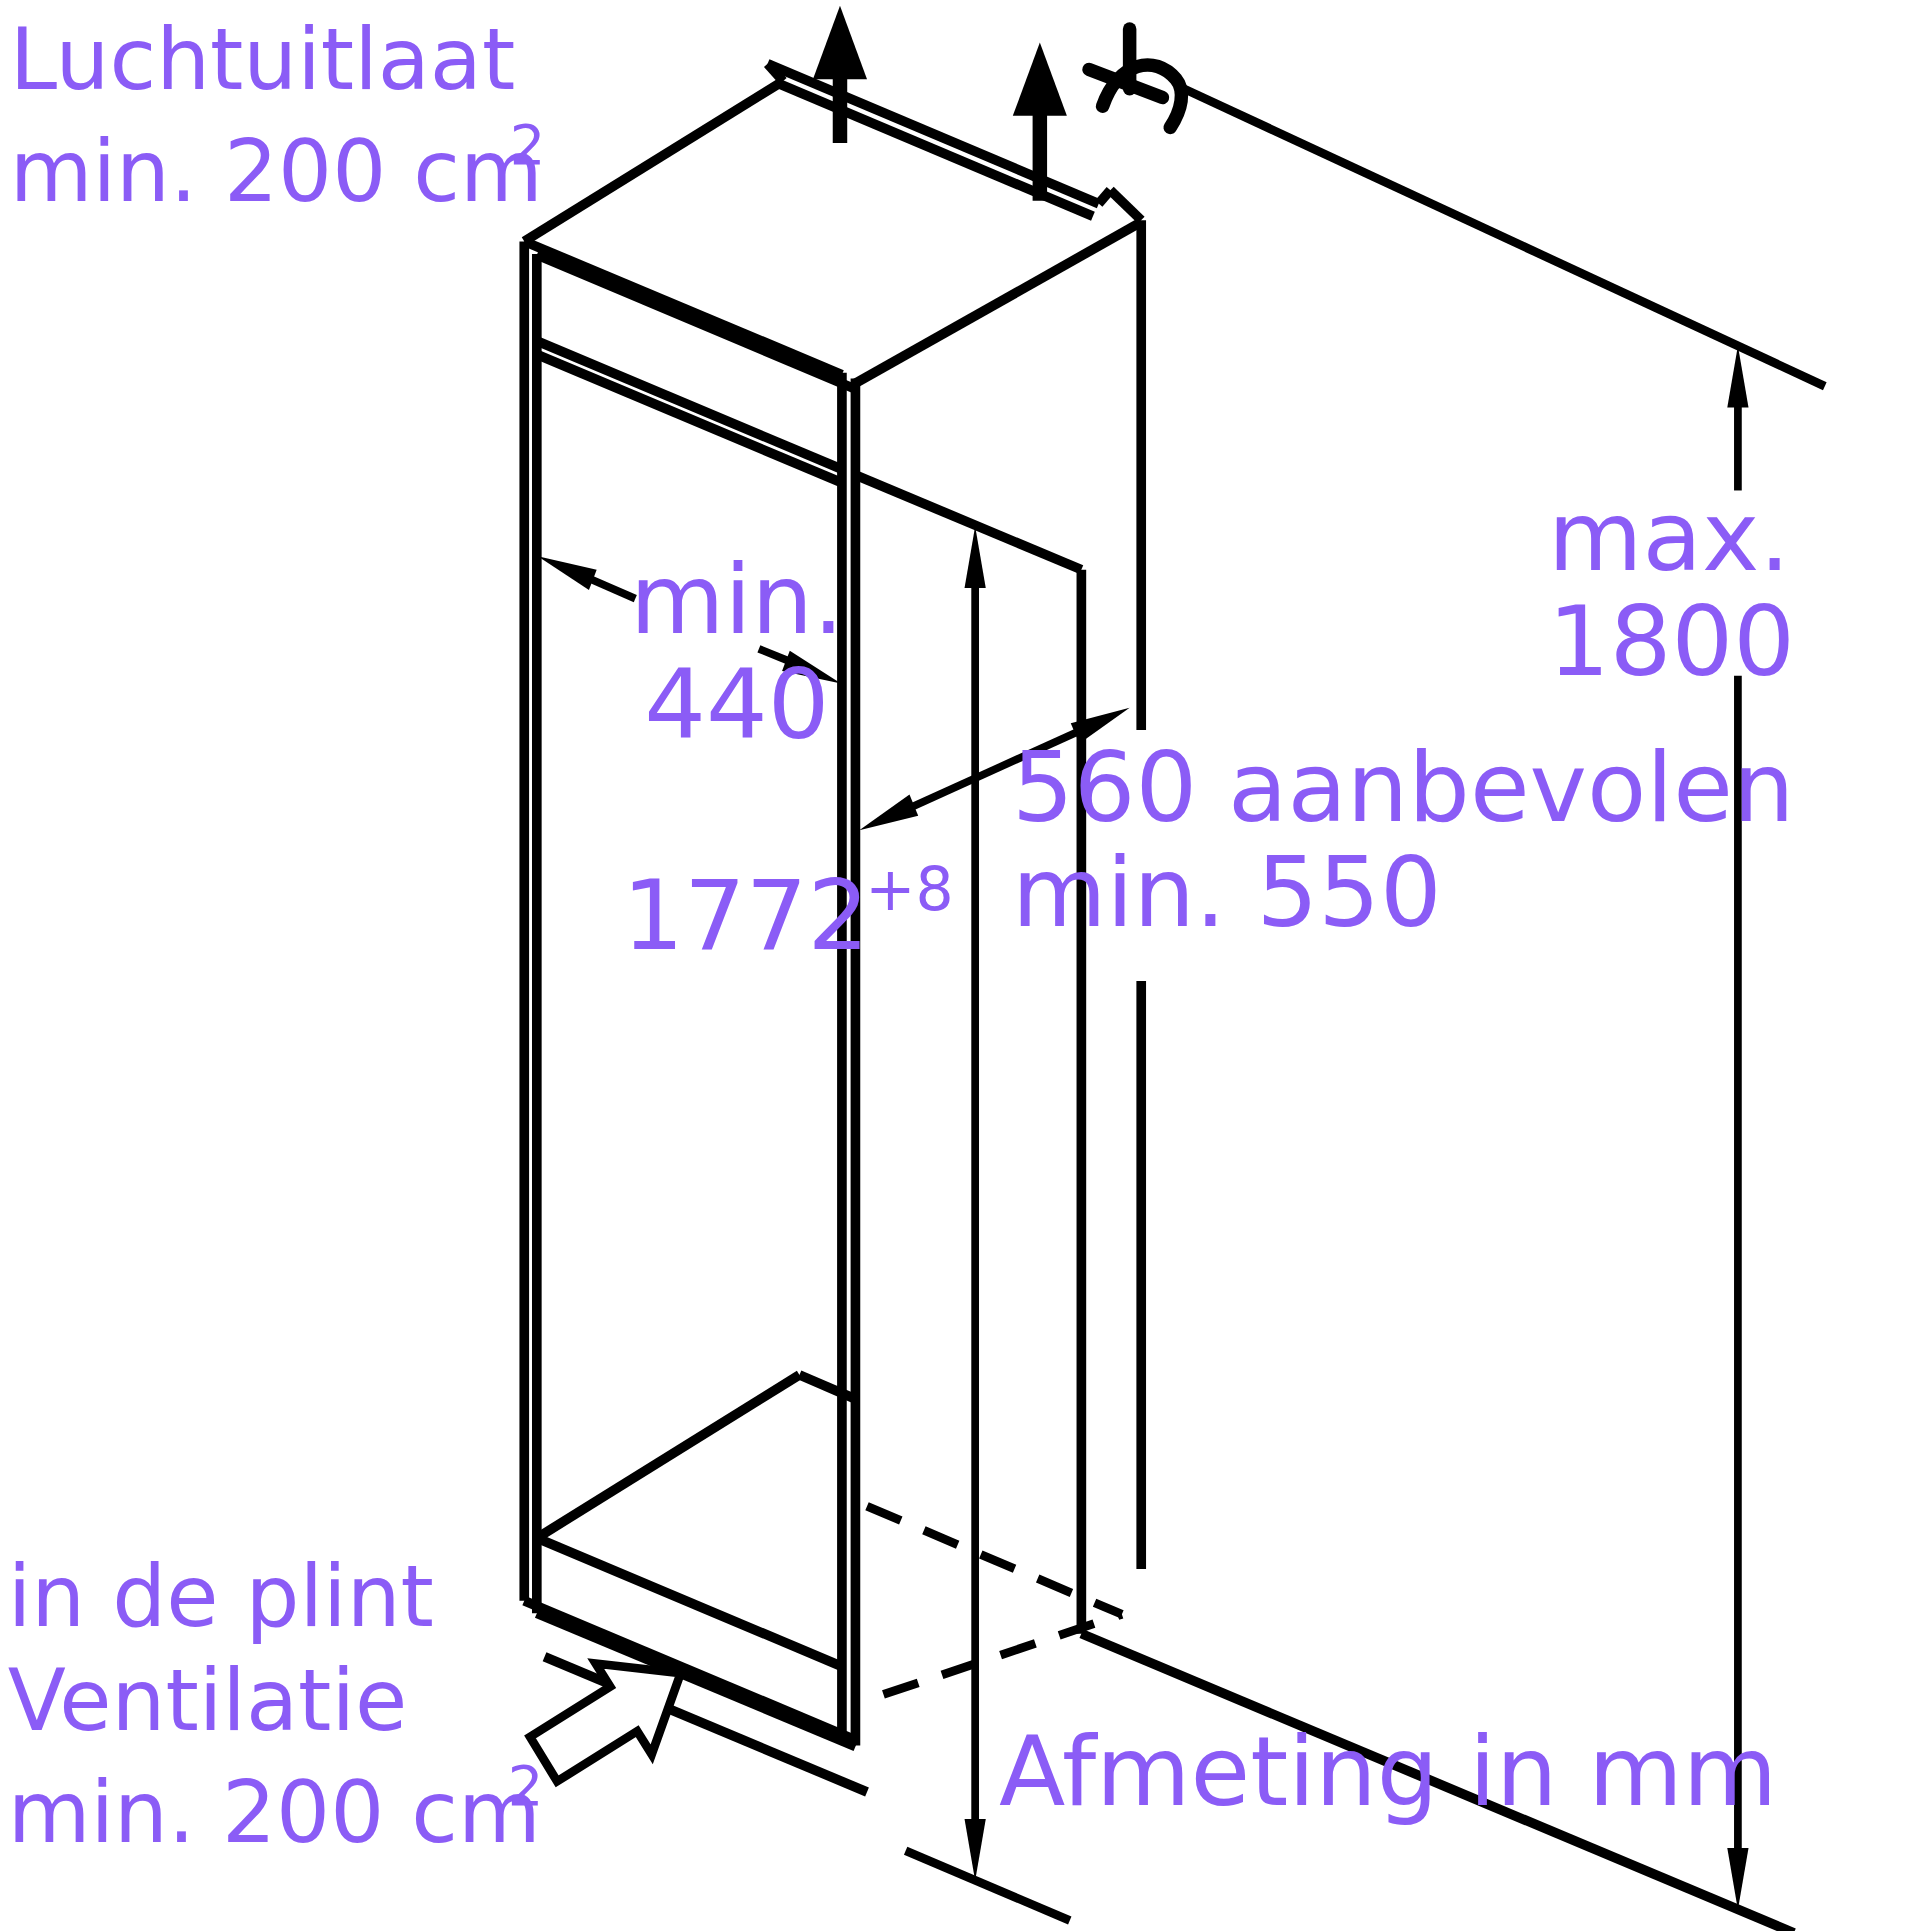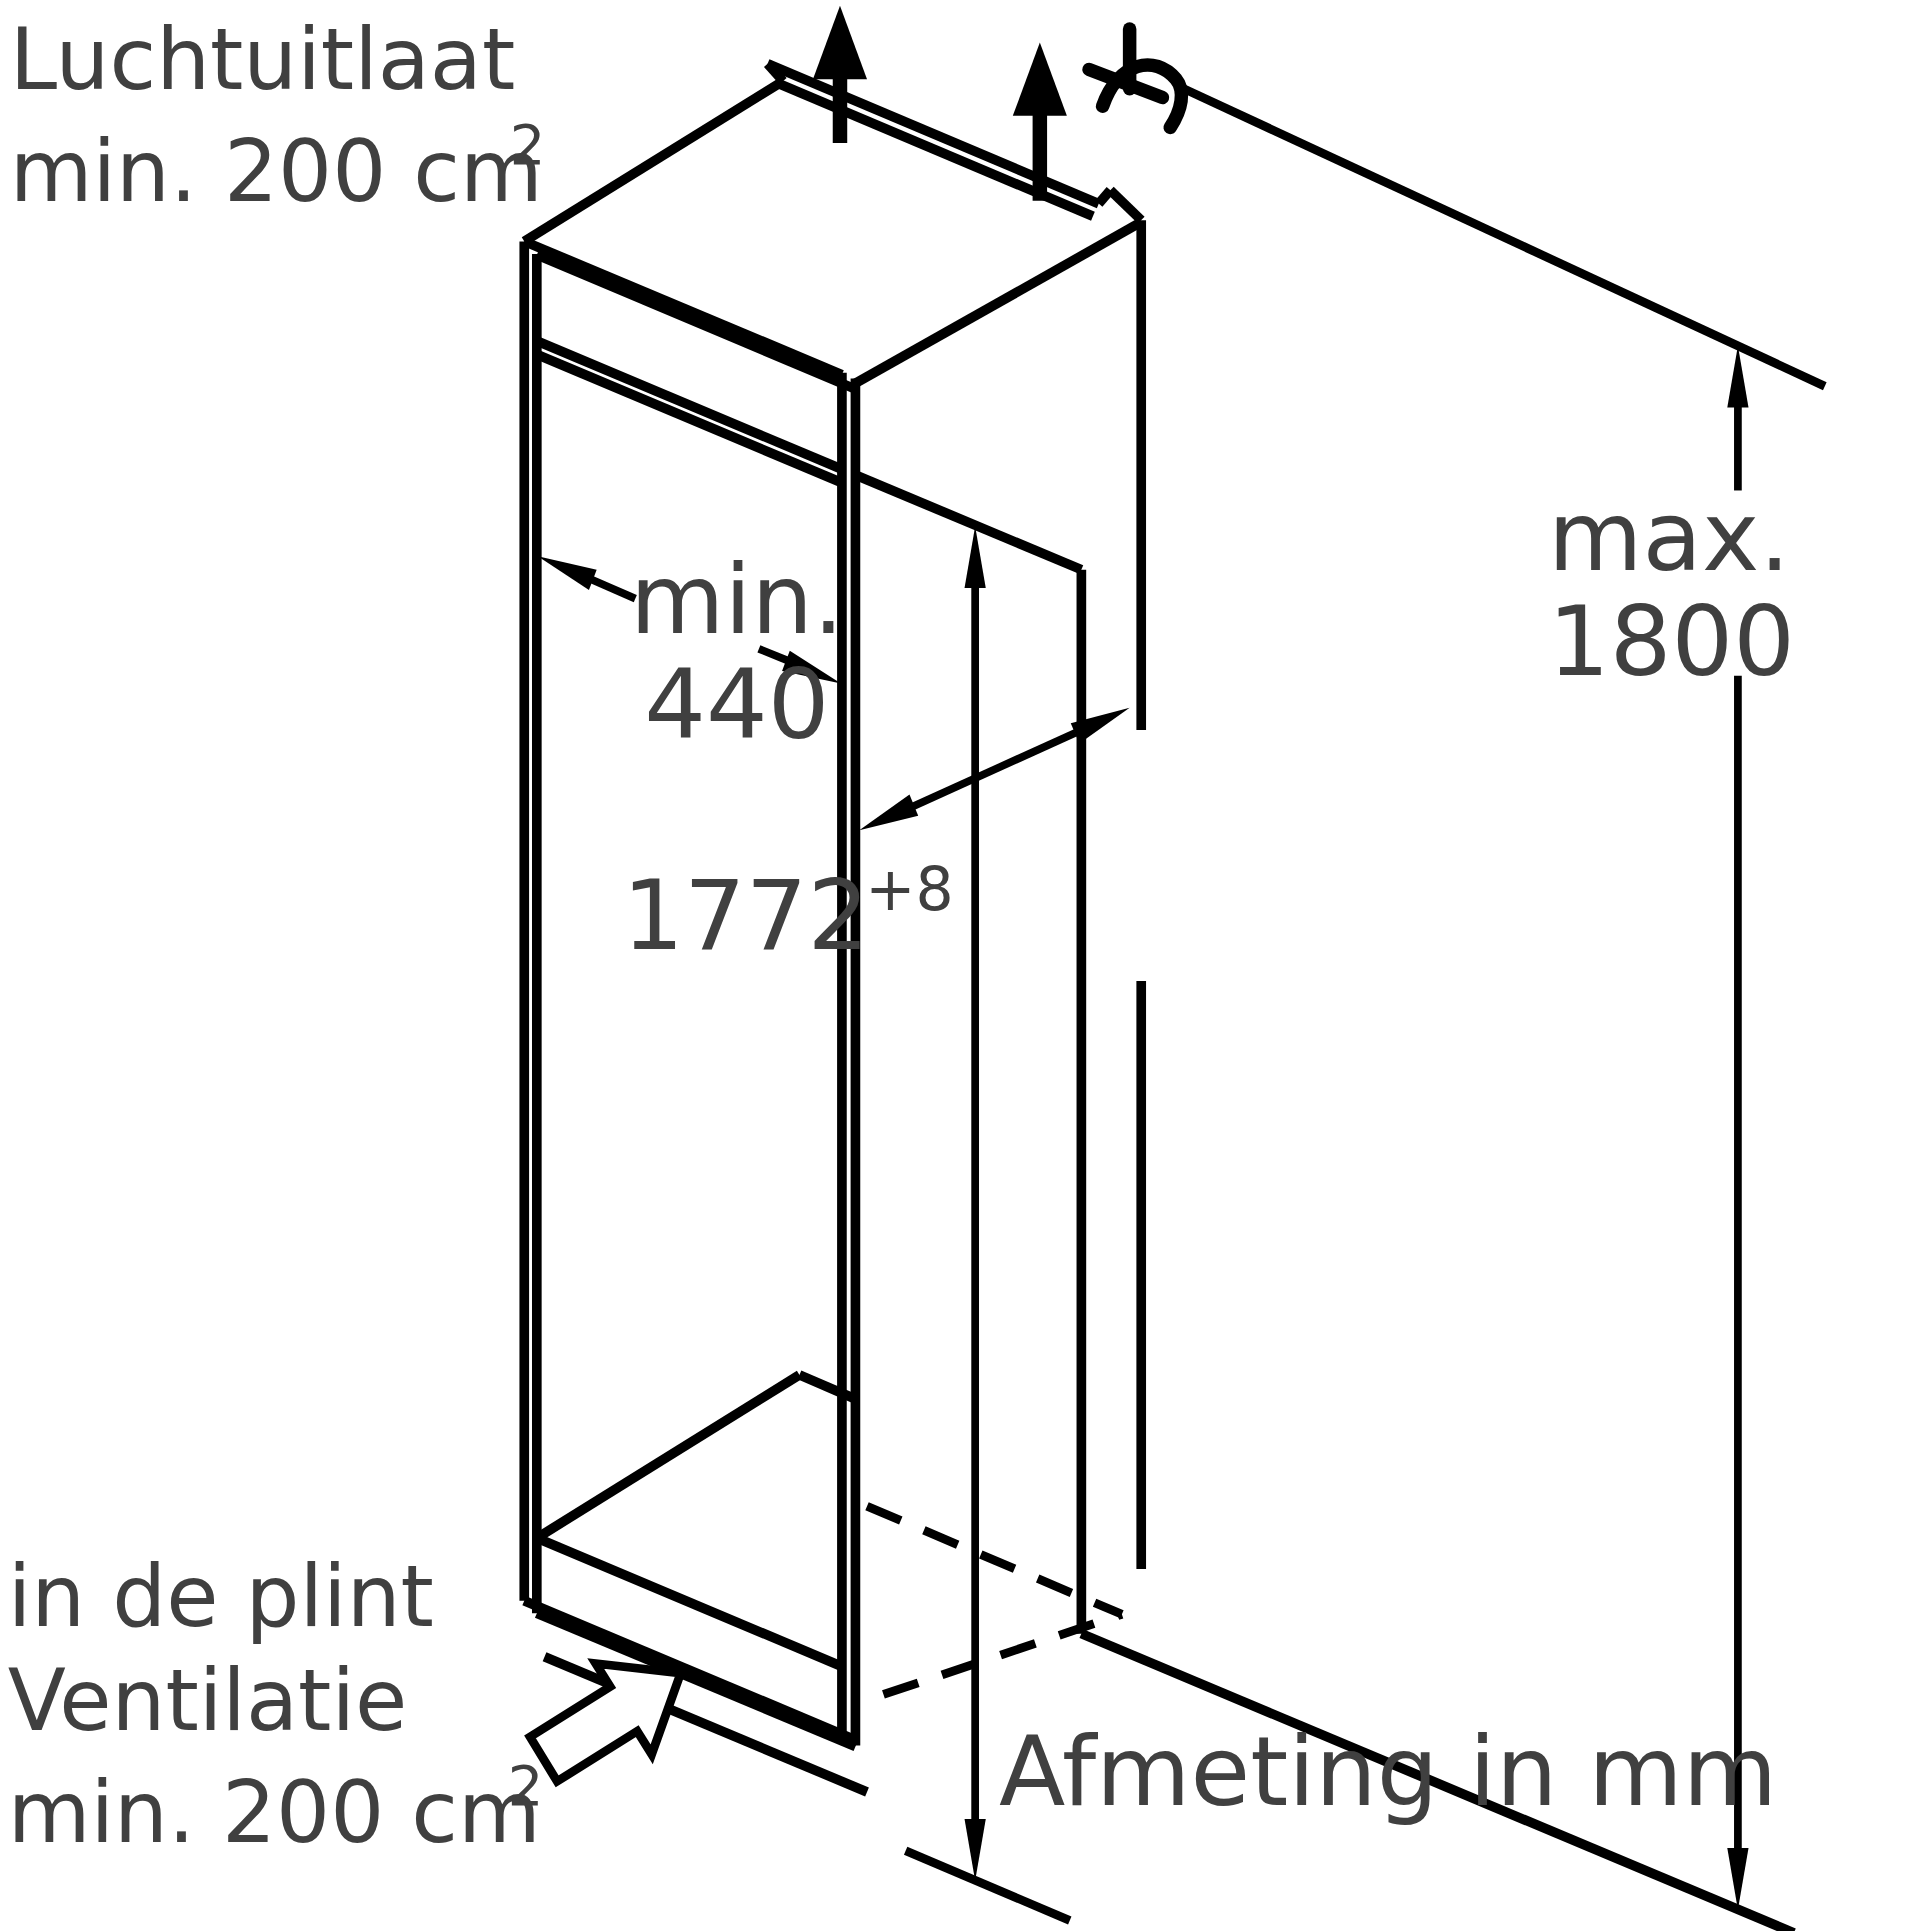--- a/index.html
+++ b/index.html
@@ -5,21 +5,21 @@
   html,body{margin:0;padding:0;background:#ffffff;}
   #stage{
     position:relative;
     width:1931px;height:1931px;
     background:#ffffff;
     overflow:hidden;
     font-family:"DejaVu Sans","Liberation Sans",sans-serif;
     color:#000;
   }
   #lineart{position:absolute;left:0;top:0;width:1931px;height:1931px;}
-  .lbl{position:absolute;white-space:nowrap;color:#404040;}
+  .lbl{position:absolute;white-space:nowrap;color:#8b5cf6;}
   .lbl .ln{display:block;}
   .f88{font-size:85px;line-height:1.22;}
   .f100{font-size:97px;line-height:1.08;}
   .sup2{font-size:56px;vertical-align:37px;margin-left:-33px;}
   .supTol{font-size:60px;vertical-align:39px;margin-left:-3.9px;}
   .right{text-align:center;}
 </style>
 </head>
 <body>
 
@@ -120,20 +120,24 @@
   <div class="lbl f88" style="left:9.7px;top:7.7px;">
     <span class="ln">Luchtuitlaat</span>
     <span class="ln"><span>min. 200 cm</span><span class="sup2">2</span></span>
   </div>
 
   <div class="lbl f100" style="left:630px;top:548px;text-align:center;">
     <span class="ln">min.</span>
     <span class="ln">440</span>
   </div>
 
+  <div class="lbl f100" style="left:1012px;top:736px;">
+    <span class="ln">560 aanbevolen</span>
+    <span class="ln">min. 550</span>
+  </div>
 
   <div class="lbl f100 right" style="left:618px;top:857px;width:340px;">
     <span>1772</span><span class="supTol">+8</span>
   </div>
 
   <div class="lbl f100" style="left:1548px;top:485px;">
     <span class="ln">max.</span>
     <span class="ln">1800</span>
   </div>
 

